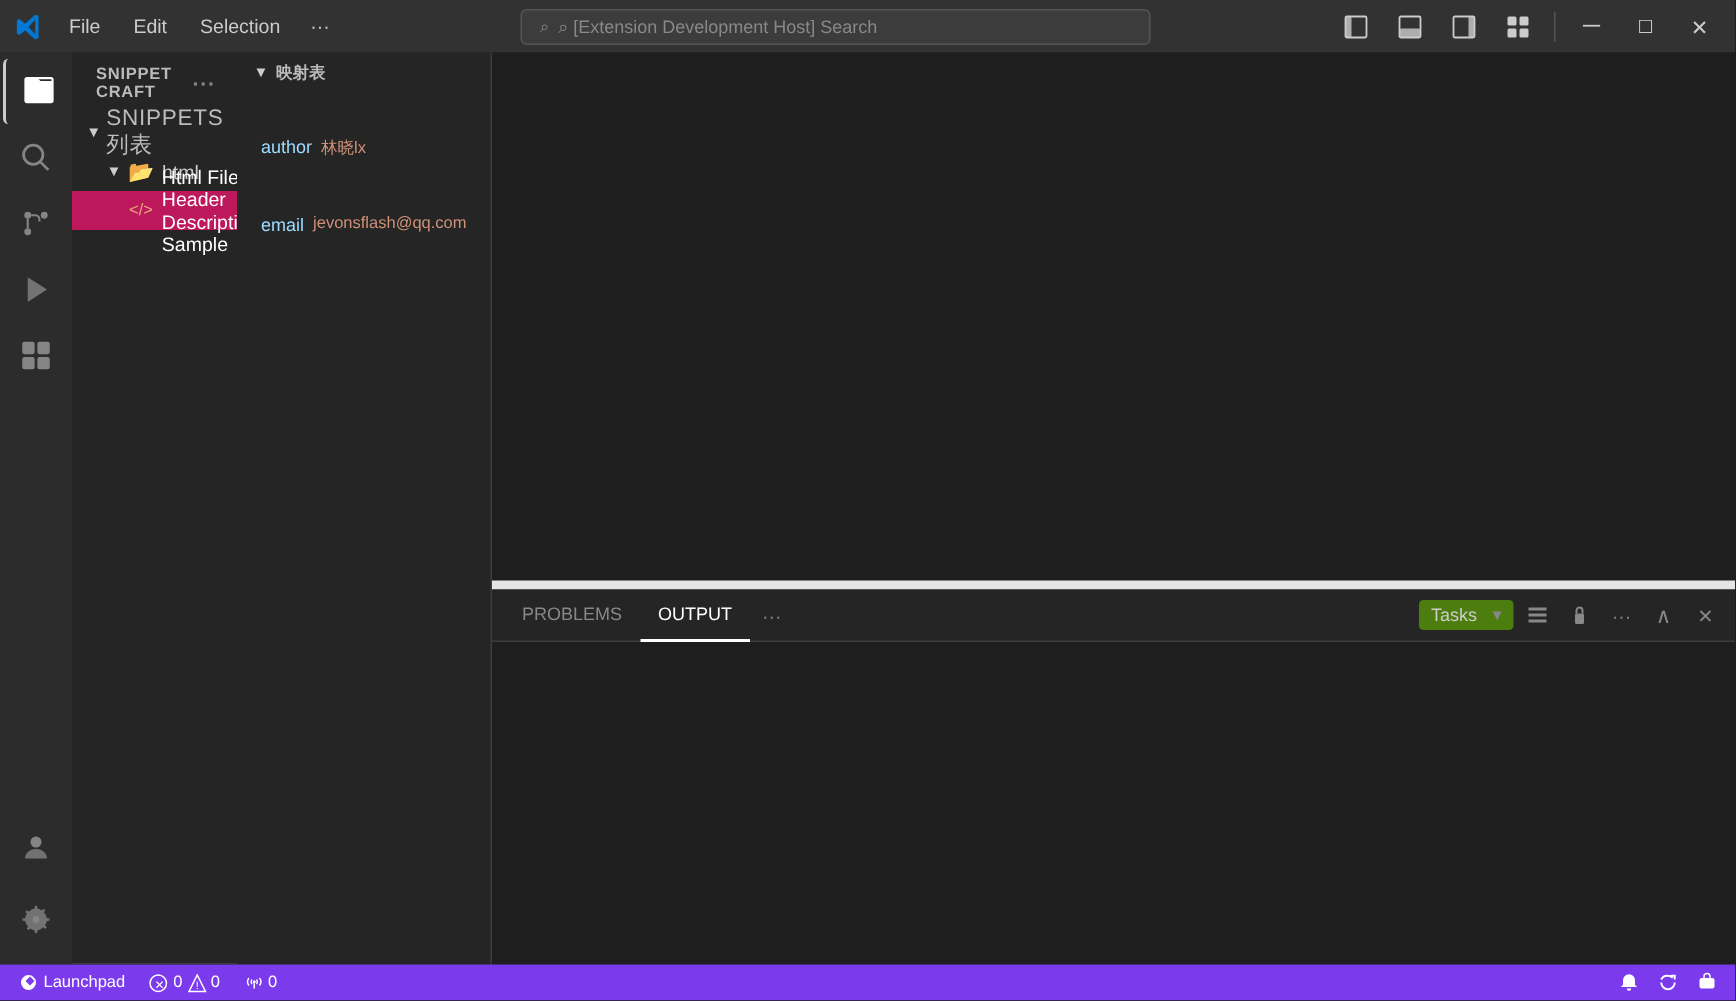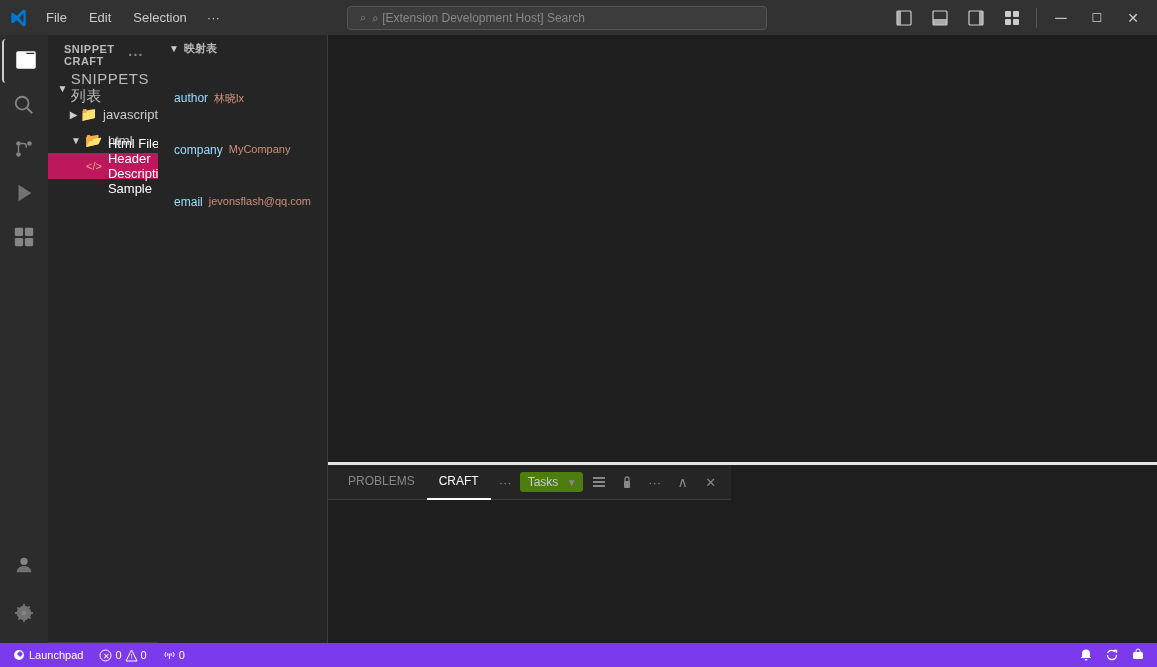--- a/index.html
+++ b/index.html
@@ -268,25 +268,25 @@
       overflow: hidden;
     }
 
     .editor-main {
       flex: 1;
       background: #1e1e1e;
     }
 
     
     .panel {
-      height: 181px;
+      height: 256px;
       background: #1e1e1e;
-      border-top: 3px solid #e5e5e5;
-      display: flex;
-      flex-direction: row;
+      border-top: 6px solid #e5e5e5;
+      display: flex;
+      flex-direction: column;
       flex-shrink: 0;
     }
     .panel-tabs {
       display: flex;
       align-items: center;
       background: #252526;
       border-bottom: 1px solid #3c3c3c;
       padding: 0 8px;
       height: 35px;
       flex-shrink: 0;
@@ -507,25 +507,20 @@
           <div class="sidebar-header-btn">···</div>
         </div>
       </div>
 
       <div class="tree-item indent-0">
         <span class="tree-chevron expanded"></span>
         <span class="tree-label" style="font-size:15px;font-weight:400;color:#bbbbbb;letter-spacing:0.5px;">SNIPPETS列表</span>
       </div>
 
 
-      <div class="tree-item indent-1">
-        <span class="tree-chevron collapsed"></span>
-        <span class="folder-icon closed"></span>
-        <span class="tree-label">javascript</span>
-      </div>
 
       <div class="tree-item indent-1">
         <span class="tree-chevron expanded"></span>
         <span class="folder-icon open"></span>
         <span class="tree-label">html</span>
       </div>
 
       <div class="tree-item indent-2 selected">
         <span class="tree-chevron leaf"></span>
         <span class="code-icon"></span>
@@ -536,38 +531,34 @@
     <div class="sidebar-bottom">
       <div class="tree-item indent-0">
         <span class="tree-chevron expanded"></span>
         <span class="tree-label" style="font-size:11px;font-weight:700;color:#bbbbbb;">映射表</span>
       </div>
       <div class="map-item">
         <span class="map-key">author</span>
         <span class="map-value">林晓lx</span>
       </div>
       <div class="map-item">
-        <span class="map-key">company</span>
-        <span class="map-value">MyCompany</span>
-      </div>
-      <div class="map-item">
         <span class="map-key">email</span>
         <span class="map-value">jevonsflash@qq.com</span>
       </div>
     </div>
   </div>
 
   <div class="editor-area">
 
     <div class="editor-main"></div>
 
     <div class="panel">
       <div class="panel-tabs">
         <div class="panel-tab">PROBLEMS</div>
-        <div class="panel-tab active">CRAFT</div>
+        <div class="panel-tab active">OUTPUT</div>
         <div class="panel-tab-more">···</div>
         <div class="panel-right-actions">
           <div class="panel-select-wrapper">
             <select class="panel-select">
               <option>Tasks</option>
             </select>
             <span class="panel-select-arrow">▼</span>
           </div>
           <div class="panel-action-btn" title="Show as list">
             <svg width="14" height="14" viewBox="0 0 14 14" fill="currentColor">

